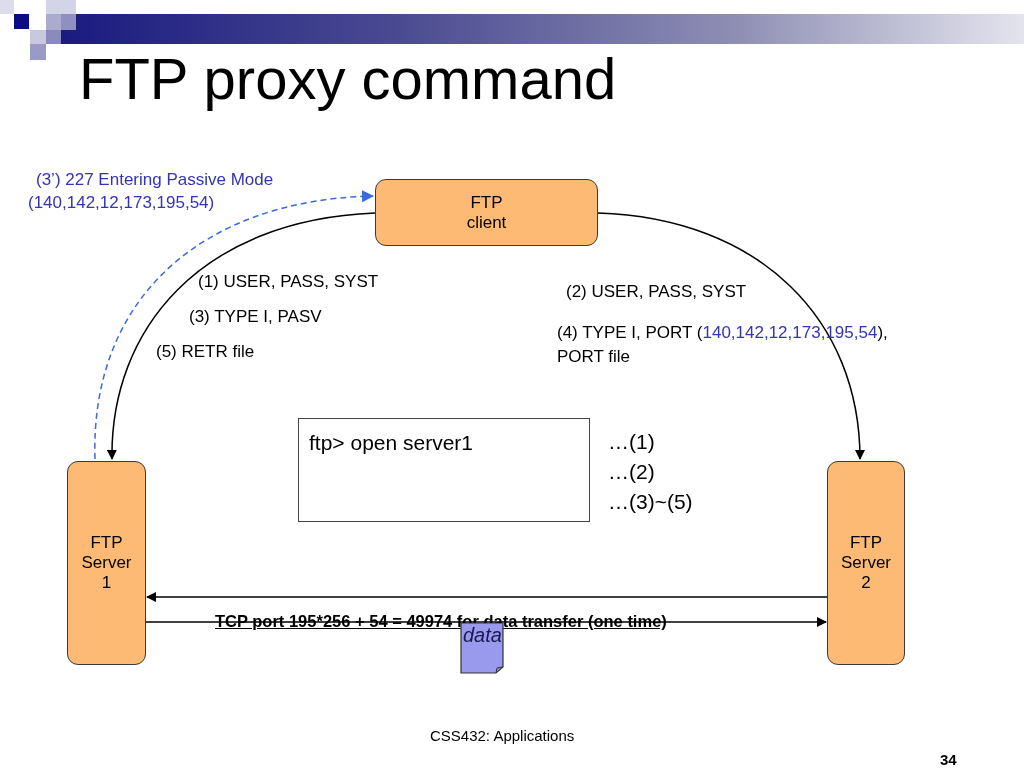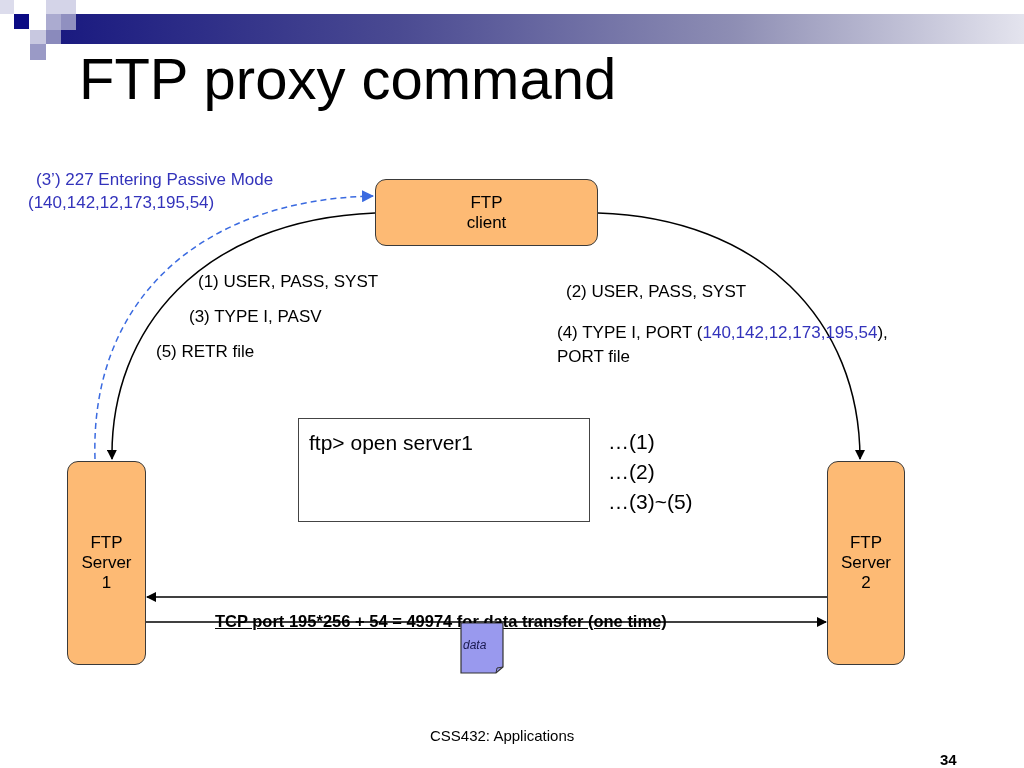--- a/index.html
+++ b/index.html
@@ -43,21 +43,21 @@
 
   .cmdbox { position: absolute; left: 298px; top: 418px; width: 292px; height: 104px; border: 1.2px solid #444;
     box-sizing: border-box; padding: 9px 0 0 10px; }
   .cmdline { font-size: 21px; line-height: 30px; white-space: nowrap; }
   .refs { position: absolute; left: 608px; top: 427px; }
   .ref { font-size: 21px; line-height: 30px; white-space: nowrap; }
 
   .tcp { position: absolute; left: 215px; top: 579px; font-size: 16.5px; font-weight: bold; text-decoration: underline; white-space: nowrap; margin-top: 33px; }
 
   .datadoc { position: absolute; left: 460px; top: 623px; width: 44px; height: 51px; }
-  .datadoc-text { position: absolute; left: 463px; top: 638px; font-size: 12px; font-style: italic; color: #1a1a50; }
+  .datadoc-text { position: absolute; left: 463px; top: 624px; font-size: 20px; font-style: italic; color: #1a1a50; }
 
   .footer { position: absolute; left: 430px; top: 727px; font-size: 15px; }
   .pagenum { position: absolute; left: 940px; top: 751px; font-size: 15px; font-weight: bold; }
 </style>
 </head>
 <body>
 
 <div class="sq sq2"></div>
 <div class="sq sq1"></div>
 <div class="sq sq9"></div>

